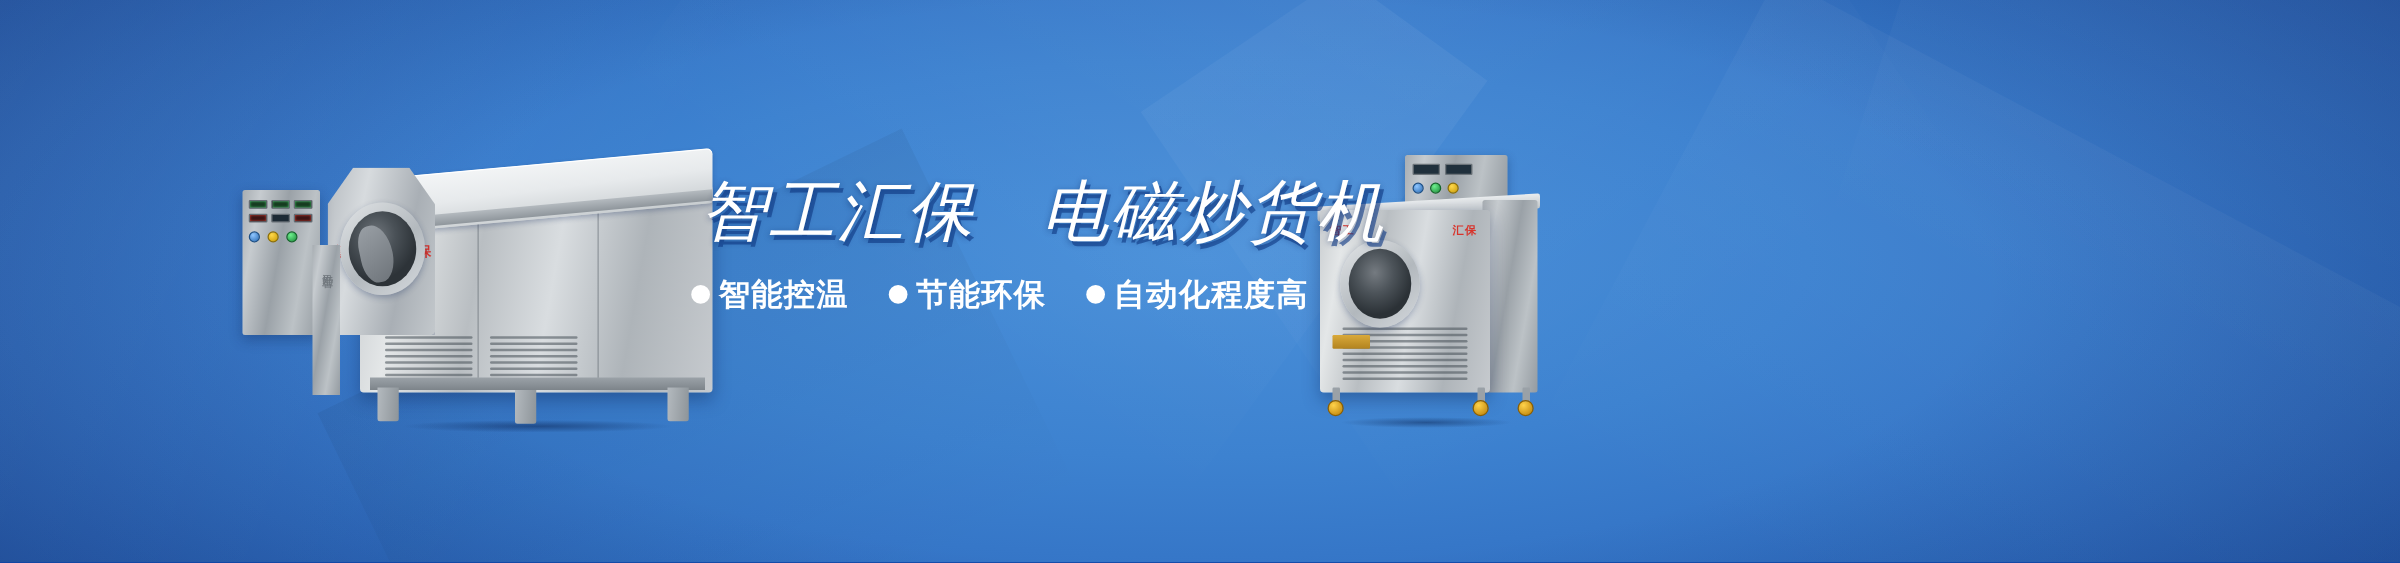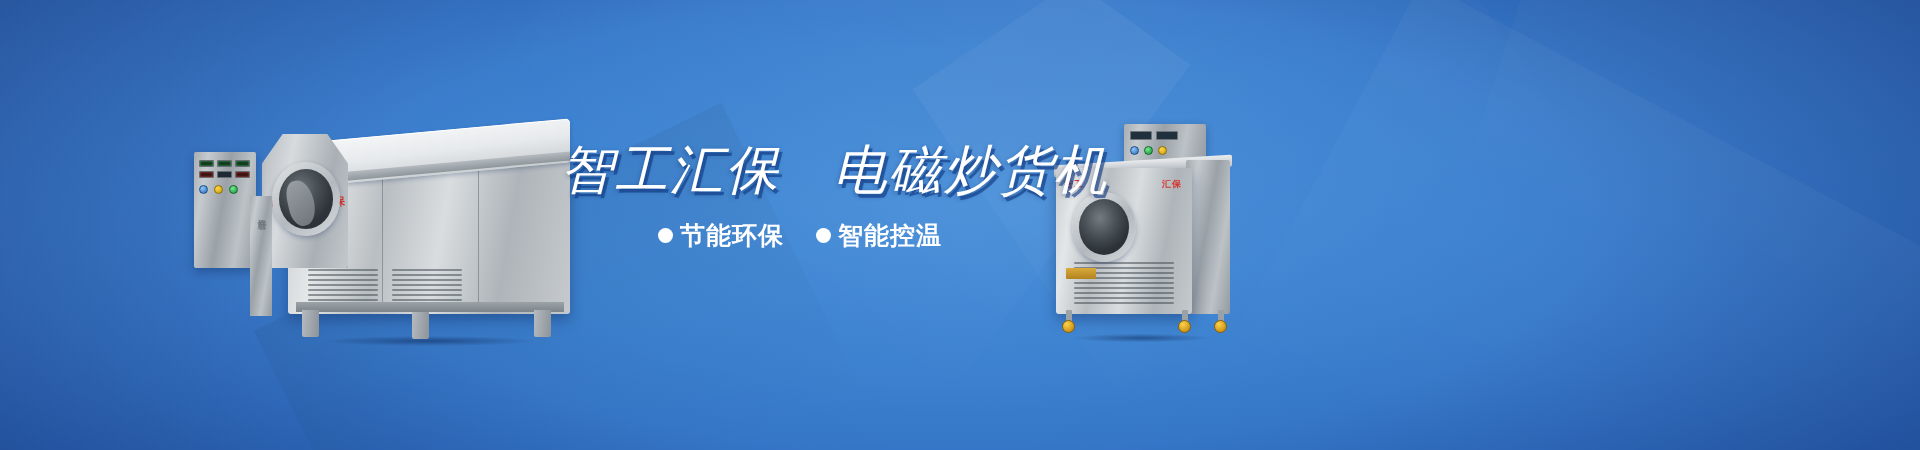--- a/index.html
+++ b/index.html
@@ -283,22 +283,26 @@
     <div class="title">
       <span>智工汇保</span>
       <span class="gap"></span>
       <span>电磁炒货机</span>
     </div>
 
 
     <div class="bullets">
       <div class="bullet">
         <span class="dot"></span>
-        <span class="bullet-label">节能环保</span>
+        <span class="bullet-label">智能控温</span>
       </div>
       <div class="bullet">
         <span class="dot"></span>
-        <span class="bullet-label">智能控温</span>
+        <span class="bullet-label">节能环保</span>
+      </div>
+      <div class="bullet">
+        <span class="dot"></span>
+        <span class="bullet-label">自动化程度高</span>
       </div>
     </div>
 
   </div>
 </div>
 
 </body></html>

